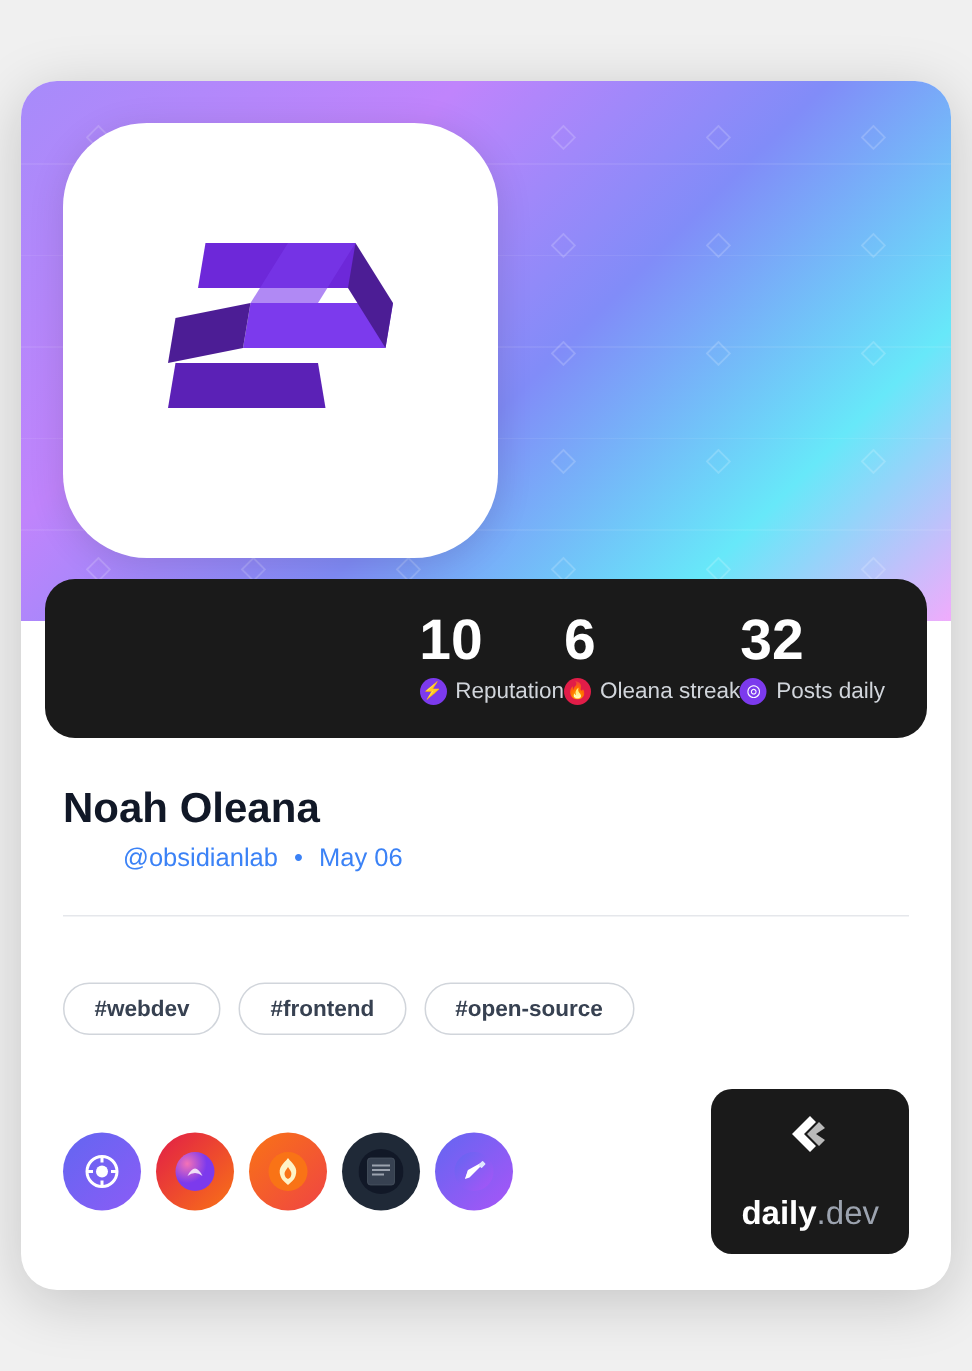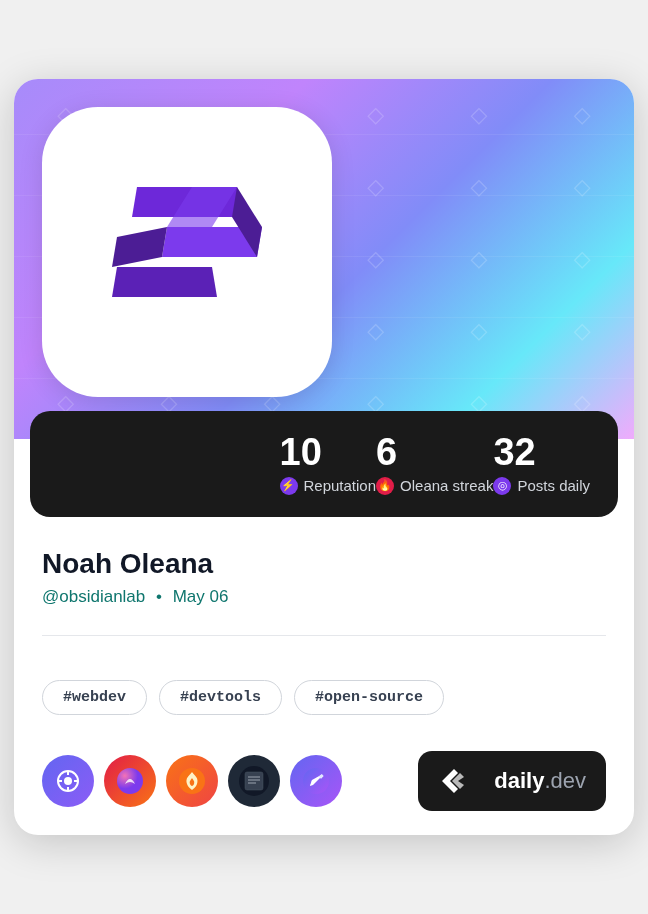--- a/index.html
+++ b/index.html
@@ -157,22 +157,23 @@
     .user-name {
       font-size: 28px;
       font-weight: 800;
       color: #111827;
       line-height: 1.1;
       margin-bottom: 8px;
     }
 
     .user-meta {
       font-size: 17px;
-      color: #0f766e;
+      color: #3b82f6;
       margin-bottom: 28px;
+      margin-left: 40px;
     }
 
     .user-meta span.dot {
       margin: 0 6px;
     }
 
     .divider {
       height: 1px;
       background: #e5e7eb;
       margin-bottom: 24px;
@@ -187,21 +188,20 @@
     }
 
     .tag {
       border: 1.5px solid #d1d5db;
       border-radius: 50px;
       padding: 8px 20px;
       font-size: 15px;
       font-weight: 600;
       color: #374151;
       background: #fff;
-      font-family: Liberation Mono, monospace;
     }
 
     
     .footer-section {
       padding: 12px 28px 24px 28px;
       display: flex;
       align-items: center;
       justify-content: space-between;
     }
 
@@ -229,20 +229,21 @@
     .avatar-4 { background: #1f2937; color: #fff; font-size: 8px; }
     .avatar-5 { background: linear-gradient(135deg, #6366f1, #a855f7); color: #fff; }
 
     .daily-dev-badge {
       background: #1a1a1a;
       border-radius: 14px;
       padding: 14px 20px;
       display: flex;
       align-items: center;
       gap: 24px;
+      flex-direction: column;
     }
 
     .daily-dev-logo {
       display: flex;
       align-items: center;
       gap: 6px;
     }
 
     .daily-dev-text {
       color: #ffffff;
@@ -372,21 +373,21 @@
     <div class="user-meta">
       <span>@obsidianlab</span>
       <span class="dot">•</span>
       <span>May 06</span>
     </div>
     <div class="divider"></div>
   </div>
 
   <div class="tags-section">
     <span class="tag">#webdev</span>
-    <span class="tag">#devtools</span>
+    <span class="tag">#frontend</span>
     <span class="tag">#open-source</span>
   </div>
 
   <div class="footer-section">
     <div class="avatar-row">
 
       <div class="avatar-circle avatar-1">
         <svg width="28" height="28" viewBox="0 0 28 28" fill="none" xmlns="http://www.w3.org/2000/svg">
           <circle cx="14" cy="14" r="10" stroke="white" stroke-width="2" fill="none"></circle>
           <circle cx="14" cy="14" r="4" fill="white"></circle>

